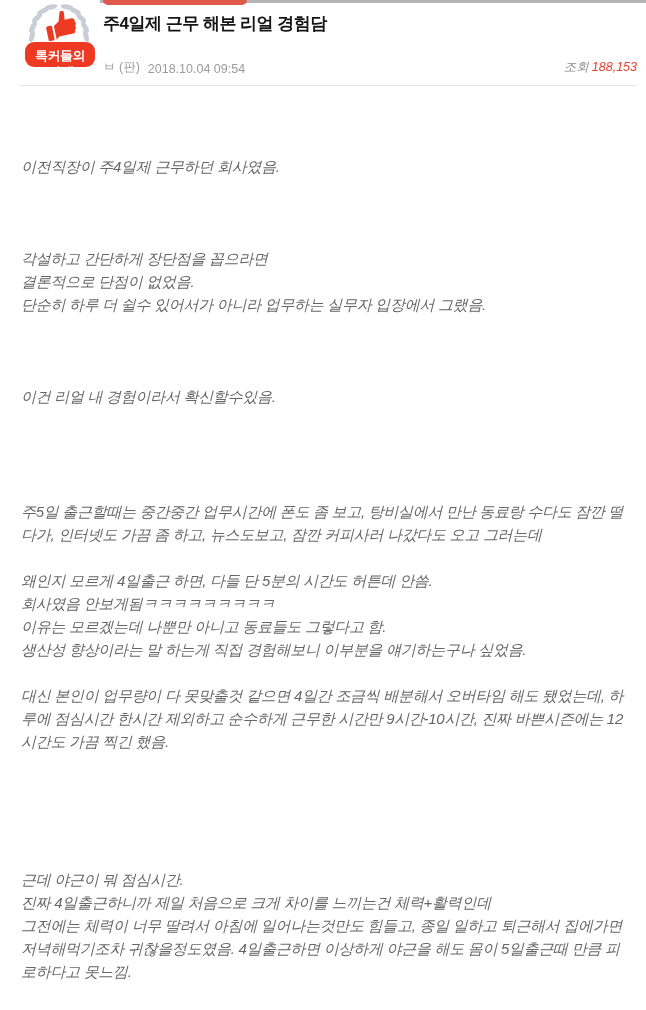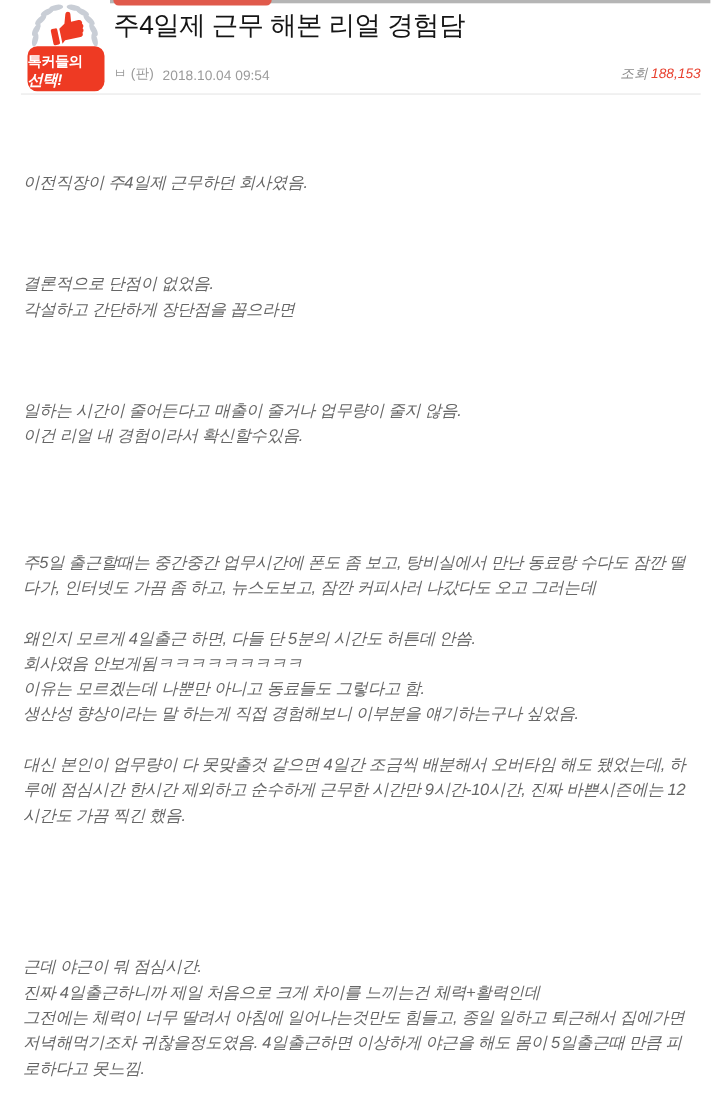--- a/index.html
+++ b/index.html
@@ -21,31 +21,31 @@
     border-radius: 0 0 6px 6px;
   }
   .header { position: relative; padding: 10px 9px 0 103px; height: 85px; }
   .badge {
     position: absolute; left: 20px; top: 2px;
     width: 78px; height: 84px;
   }
   .badge svg { position: absolute; left: 0; top: 0; }
   .badge-label {
     position: absolute; left: 5px; top: 40px;
-    width: 70px; height: 41px;
+    width: 70px; height: 25px;
     background: var(--accent-red, #ee3a23);
     border-radius: 9px;
-    color: #ffffff; 
+    color: #ffffff; text-align: center;
     font-weight: bold; font-size: 13px; line-height: 17px;
     padding-top: 5px;
     letter-spacing: -0.5px;
   }
   .badge-label .line2 { font-style: italic; font-size: 14px; }
   .title {
-    font-size: 24px; font-weight: normal; color: #151515;
+    font-size: 17px; font-weight: bold; color: #151515;
     letter-spacing: -0.5px; line-height: 28px;
   }
   .meta { margin-top: 21px; font-size: 12.5px; color: var(--meta-gray, #9b9b9b); display: flex; align-items: flex-end; }
   .meta .author { margin-right: 8px; cursor: pointer; }
   .meta .views { margin-left: auto; color: #8b8b8b; font-style: italic; }
   .meta .views-num { color: var(--views-red, #e8402f); margin-left: 3px; }
   .divider {
     position: absolute; top: 85px; left: 19px; right: 9px;
     border-bottom: 1px solid var(--divider, #e6e6e6);
   }
@@ -101,26 +101,26 @@
   </div>
 </div>
 
 <div class="divider"></div>
 
 <div class="content">
     <div class="body-line">이전직장이 주4일제 근무하던 회사였음.</div>
     <div class="body-line"></div>
     <div class="body-line"></div>
     <div class="body-line"></div>
+    <div class="body-line">각설하고 간단하게 장단점을 꼽으라면</div>
     <div class="body-line">결론적으로 단점이 없었음.</div>
-    <div class="body-line">각설하고 간단하게 장단점을 꼽으라면</div>
+    <div class="body-line">단순히 하루 더 쉴수 있어서가 아니라 업무하는 실무자 입장에서 그랬음.</div>
     <div class="body-line"></div>
     <div class="body-line"></div>
     <div class="body-line"></div>
-    <div class="body-line">일하는 시간이 줄어든다고 매출이 줄거나 업무량이 줄지 않음.</div>
     <div class="body-line">이건 리얼 내 경험이라서 확신할수있음.</div>
     <div class="body-line"></div>
     <div class="body-line"></div>
     <div class="body-line"></div>
     <div class="body-line"></div>
     <div class="body-line">주5일 출근할때는 중간중간 업무시간에 폰도 좀 보고, 탕비실에서 만난 동료랑 수다도 잠깐 떨다가, 인터넷도 가끔 좀 하고, 뉴스도보고, 잠깐 커피사러 나갔다도 오고 그러는데</div>
     <div class="body-line"></div>
     <div class="body-line">왜인지 모르게 4일출근 하면, 다들 단 5분의 시간도 허튼데 안씀.</div>
     <div class="body-line">회사였음 안보게됨ㅋㅋㅋㅋㅋㅋㅋㅋㅋ</div>
     <div class="body-line">이유는 모르겠는데 나뿐만 아니고 동료들도 그렇다고 함.</div>

